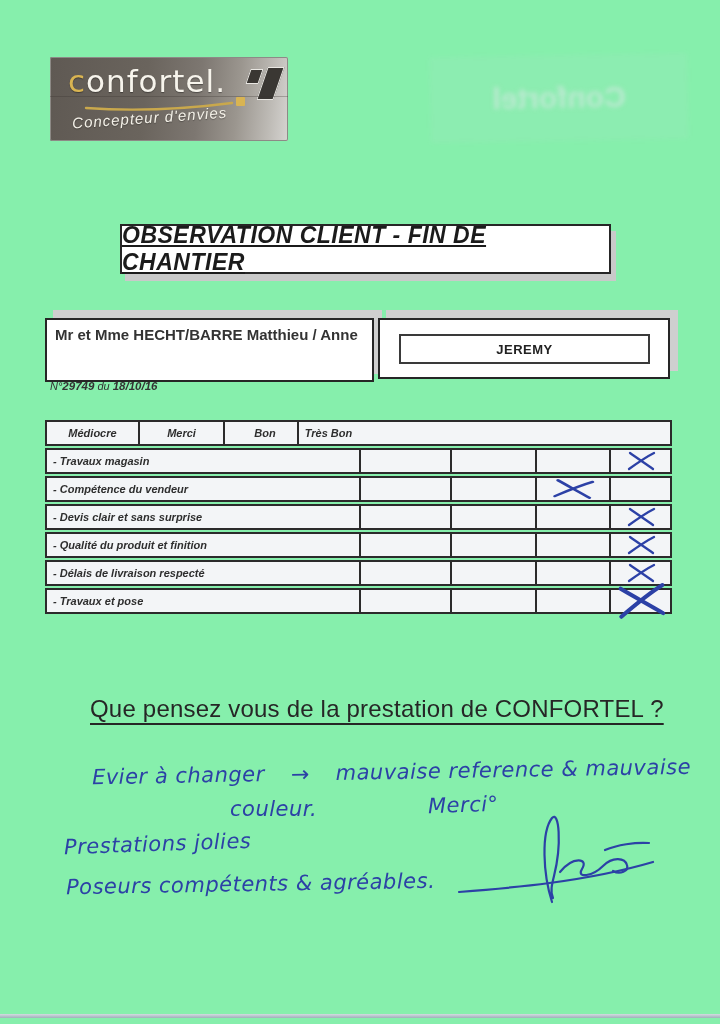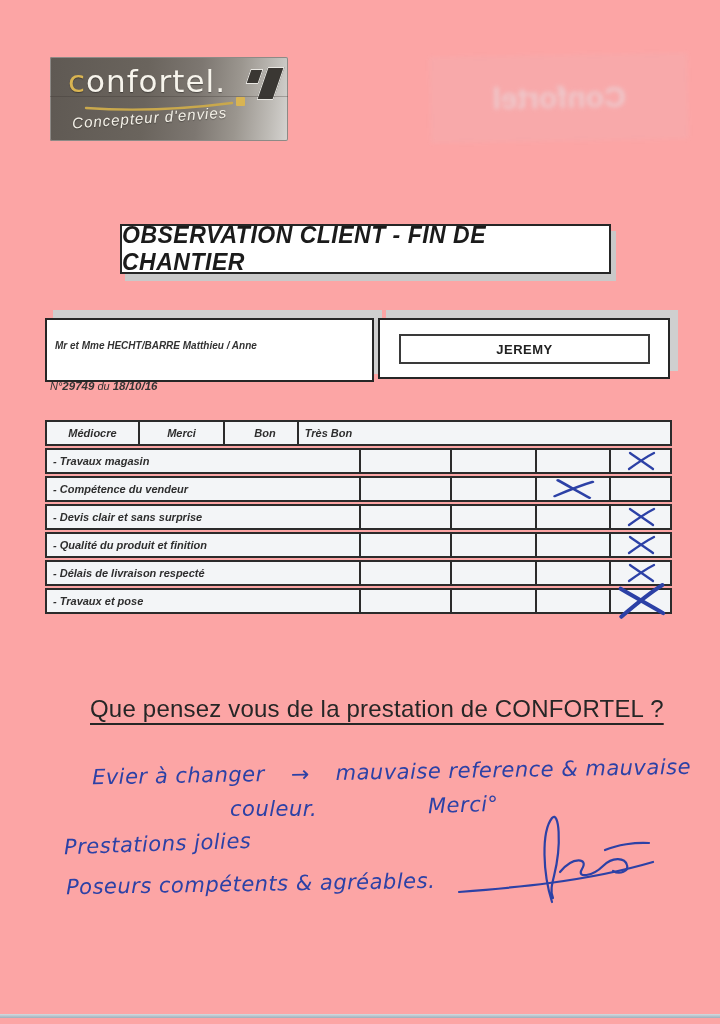--- a/index.html
+++ b/index.html
@@ -1,16 +1,16 @@
 <!DOCTYPE html>
 <html><head>
 <meta charset="utf-8">
 <style>
   html,body{margin:0;padding:0;background:#e9e9e9;}
-  .page{position:relative;width:720px;height:1024px;background:#fca5a5;overflow:hidden;
+  .page{position:relative;width:720px;height:1024px;background:#86efac;overflow:hidden;
         font-family:"Liberation Sans",sans-serif;color:#222;}
 
   
   .logo{position:absolute;left:50px;top:57px;width:238px;height:84px;border-radius:2px;
         background:linear-gradient(96deg,#5f5953 0%,#6a645d 40%,#7d7771 62%,#9b968f 78%,#bfbcb7 92%,#d6d4d1 100%);
         box-shadow:0 0 0 1px #8d8a86 inset;}
   .logo::after{content:"";position:absolute;left:0;top:39px;width:100%;height:1px;background:rgba(55,50,45,.30);}
   .logo-brand{position:absolute;left:18px;top:6px;font-size:31px;letter-spacing:1px;
         color:#f7f4ec;font-family:"DejaVu Sans",sans-serif;text-shadow:0 1px 1px rgba(0,0,0,.35);}
   .logo-brand .gold{color:#d9b452;}
@@ -25,26 +25,26 @@
   
   .ghost-logo{position:absolute;left:430px;top:55px;width:258px;height:86px;
         background:rgba(208,214,222,.16);color:#e2e6ec;font-weight:bold;font-size:30px;
         line-height:86px;text-align:center;transform:scaleX(-1) rotate(1deg);
         filter:blur(2px);opacity:.55;}
 
   
   .title-box{position:absolute;left:120px;top:224px;width:487px;height:46px;background:#fff;
         border:2px solid #262626;box-shadow:5px 7px 0 #c9c9c9;
         display:flex;align-items:center;justify-content:center;}
-  .title-box span{font-size:23px;font-weight:bold;font-style:italic;color:#1b1b1b;letter-spacing:.5px;}
+  .title-box span{font-size:23px;font-weight:bold;font-style:italic;color:#1b1b1b;letter-spacing:.5px;text-decoration:underline;}
 
   
   .client-box{position:absolute;left:45px;top:318px;width:325px;height:60px;background:#fff;
         border:2px solid #262626;box-shadow:8px -8px 0 #cfcfcf;}
-  .client-box span{display:block;padding:20px 8px;font-size:10px;font-weight:bold;font-style:italic;color:#333;}
+  .client-box span{display:block;padding:6px 8px;font-size:15px;font-weight:bold;color:#333;}
   .order-line{position:absolute;left:50px;top:380px;font-size:11px;font-style:italic;color:#333;}
   .order-line b{font-size:11.5px;}
   .advisor-box{position:absolute;left:378px;top:318px;width:288px;height:57px;background:#fff;
         border:2px solid #262626;box-shadow:8px -8px 0 #cfcfcf;}
   .advisor-inner{position:absolute;left:19px;top:14px;width:247px;height:26px;border:2px solid #3a3a3a;
         display:flex;align-items:center;justify-content:center;}
   .advisor-inner span{font-size:13px;font-weight:bold;letter-spacing:.5px;color:#222;}
 
   
   .rtable{position:absolute;left:45px;top:420px;width:627px;}

